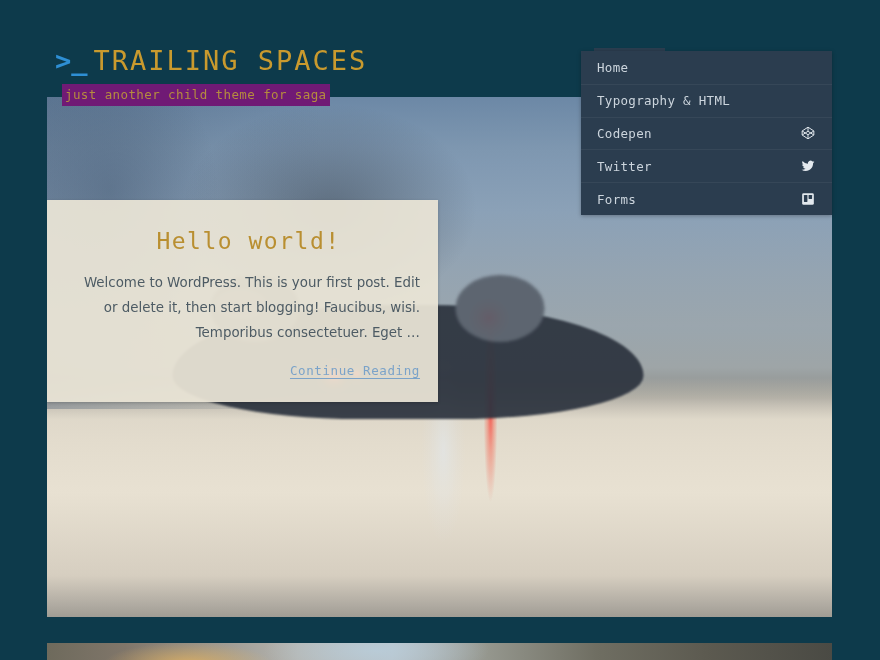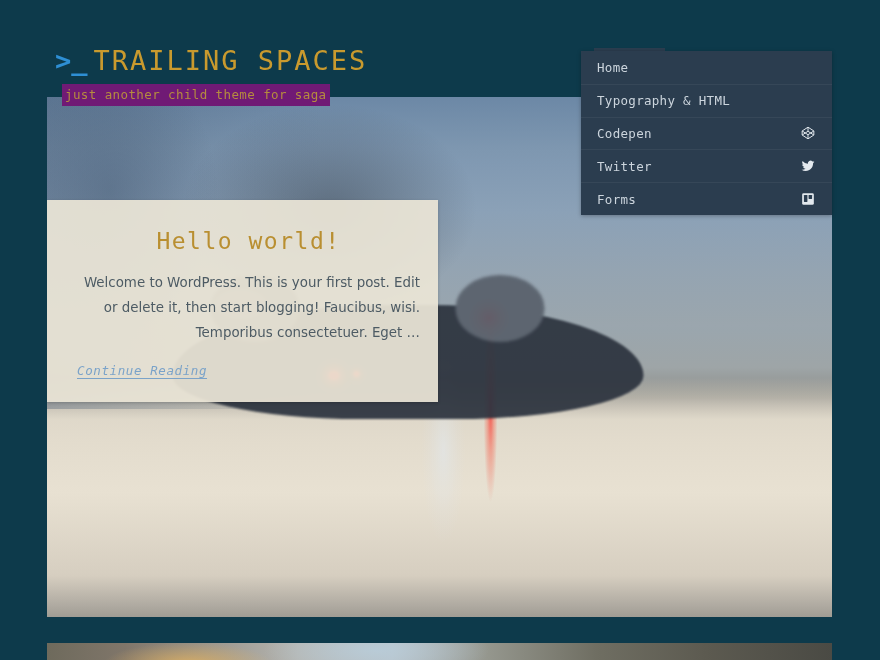--- a/index.html
+++ b/index.html
@@ -259,29 +259,28 @@
   }
   .post-excerpt {
     font-size: 13.4px;
     line-height: 25px;
     color: #4d5b64;
     text-align: right;
     margin-bottom: 18px;
   }
   .continue-reading {
     display: block;
-    text-align: left;
+    text-align: right;
     font-family: "DejaVu Sans Mono", monospace;
     font-size: 12.5px;
     letter-spacing: 0.6px;
     color: #7ba3c9;
     text-decoration: underline;
     text-underline-offset: 3px;
     cursor: pointer;
-    font-style: italic;
   }
 
   
   .featured-next {
     position: absolute;
     left: 47px;
     top: 643px;
     width: 785px;
     height: 17px;
     overflow: hidden;

